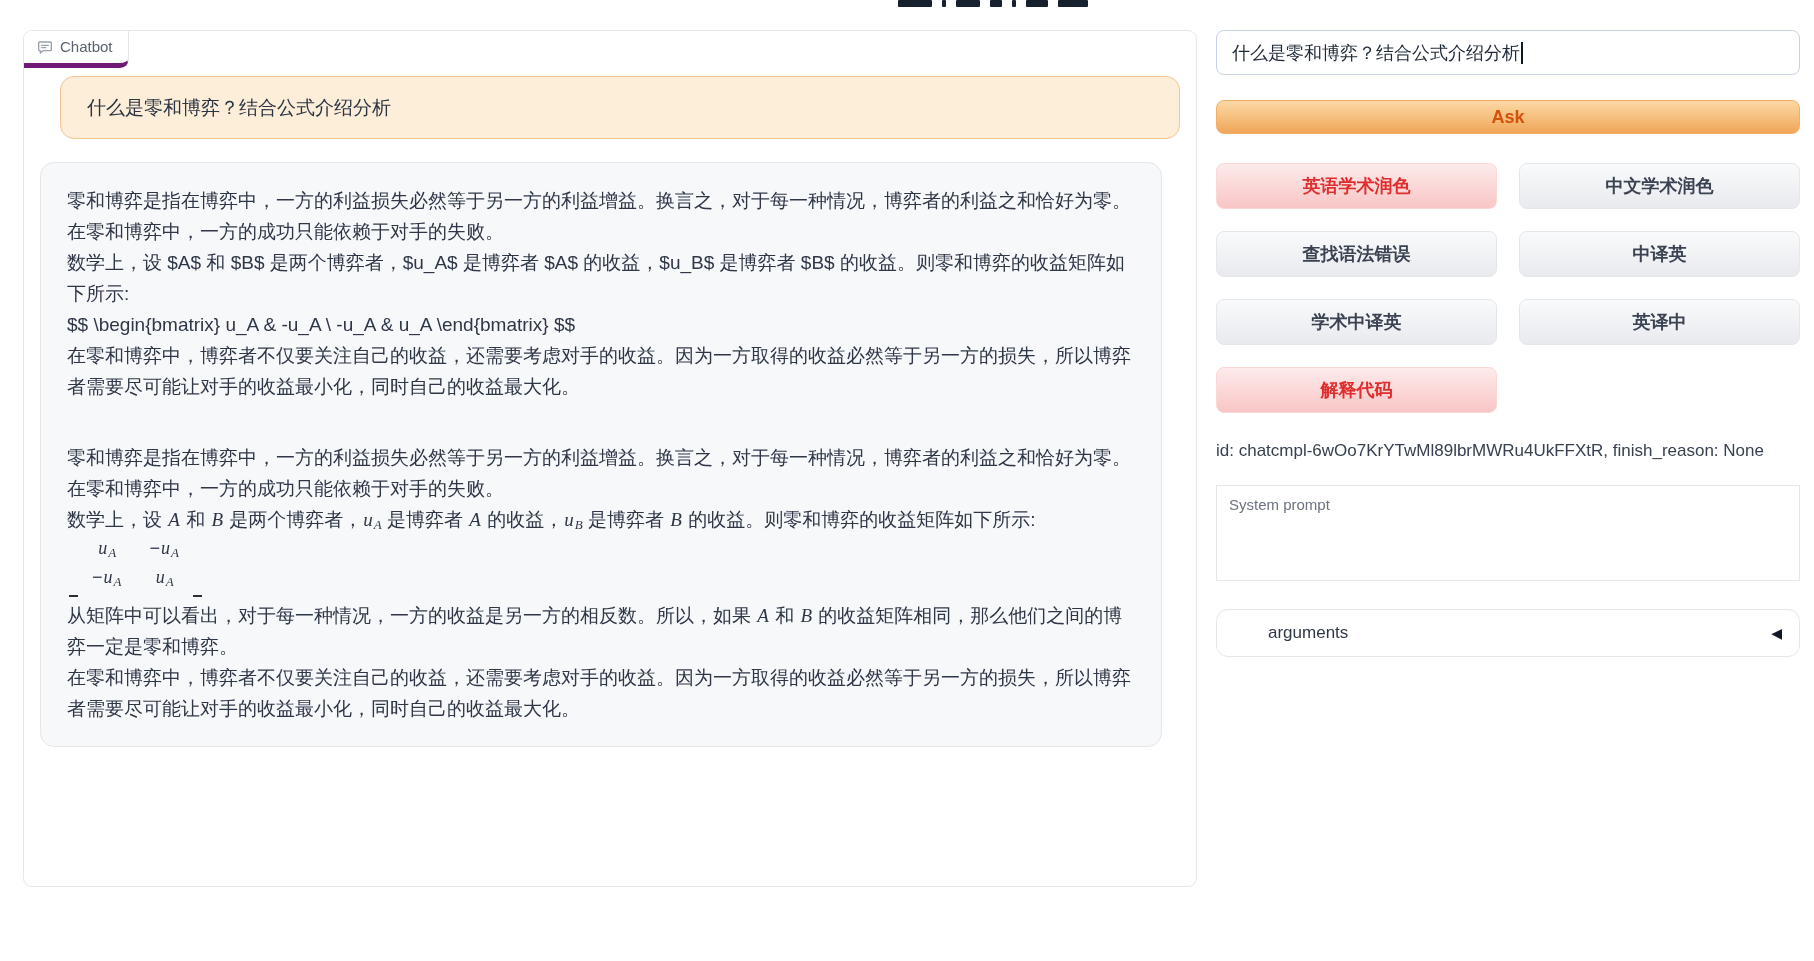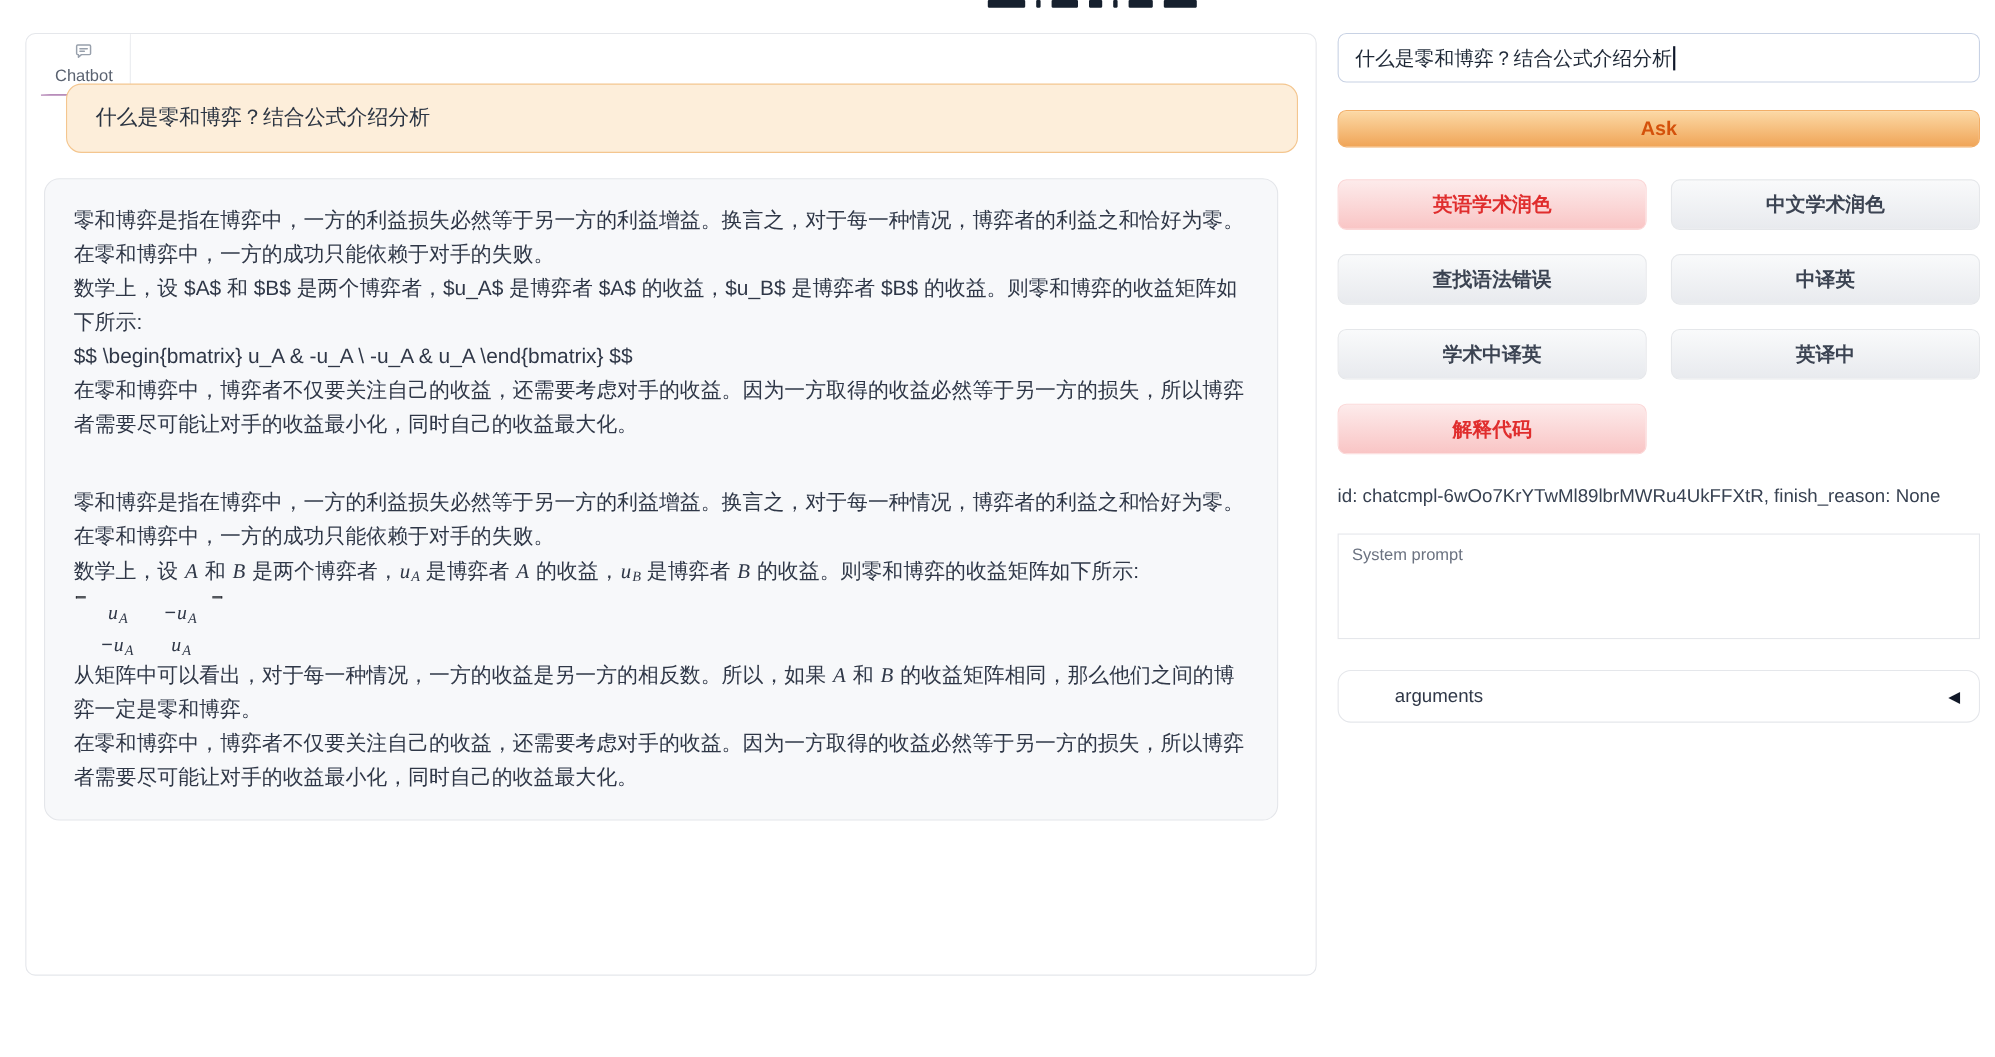--- a/index.html
+++ b/index.html
@@ -10,25 +10,25 @@
   
   .clipped-title{position:absolute;left:898px;top:0;height:9px;display:flex;align-items:flex-start;gap:10px;}
   .clipped-title i{display:block;height:7px;background:#16202e;border-radius:1px;}
 
   
   .chat-panel{
     position:absolute;left:23px;top:30px;width:1174px;height:857px;
     background:#fff;border:1px solid #e5e7eb;border-radius:9px;box-sizing:border-box;
   }
   .chat-tab{
-    position:absolute;left:13px;top:0;display:flex;align-items:center;gap:7px;
+    position:absolute;left:0;top:0;display:flex;align-items:center;gap:7px;
     padding:7px 15px 8px 13px;background:#fff;
-    border-right:1px solid #e5e7eb;border-bottom:1px solid #701a75;
+    border-right:1px solid #e5e7eb;border-bottom:5px solid #701a75;
     border-radius:8px 0 8px 0;border-bottom-right-radius:9px;
-    color:#5a6270;font-size:15px;flex-direction:column;
+    color:#5a6270;font-size:15px;
   }
   .chat-tab svg{display:block;}
 
   .bubble{box-sizing:border-box;position:absolute;font-size:19px;line-height:31px;}
   .bubble.user{
     left:36px;right:16px;top:45px;
     background:#fdeeda;border:1.5px solid #f4c68f;border-radius:14px;
     padding:15px 26px;color:#2b3442;
   }
   .bubble.bot{
@@ -36,21 +36,21 @@
     background:#f7f8fa;border:1px solid #e4e6ea;border-radius:14px;
     padding:22px 26px;color:#2f3747;
   }
   .msg-line{margin:0;white-space:normal;word-break:break-word;}
   .msg-spacer{height:40px;}
 
   .seg-plain{}
   .seg-var{font-family:"Liberation Serif",serif;font-style:italic;padding:0 1px;}
   .seg-sub{font-family:"Liberation Serif",serif;font-style:italic;font-size:13px;vertical-align:-3px;}
 
-  .matrix-wrap{display:flex;align-items:flex-start;margin:3px 0 3px 2px;height:54px;width:max-content;}
+  .matrix-wrap{display:flex;align-items:flex-end;margin:3px 0 3px 2px;height:54px;width:max-content;}
   .bracket{width:8px;}
   .bracket.left{border-left:1.7px solid #2b2f36;border-top:1.7px solid #2b2f36;border-bottom:1.7px solid #2b2f36;}
   .bracket.right{border-right:1.7px solid #2b2f36;border-top:1.7px solid #2b2f36;border-bottom:1.7px solid #2b2f36;}
   .matrix-grid{
     display:grid;grid-template-columns:auto auto;column-gap:28px;row-gap:0;
     padding:3px 14px;align-content:center;justify-items:center;
     font-size:18px;line-height:24px;
   }
 
   

